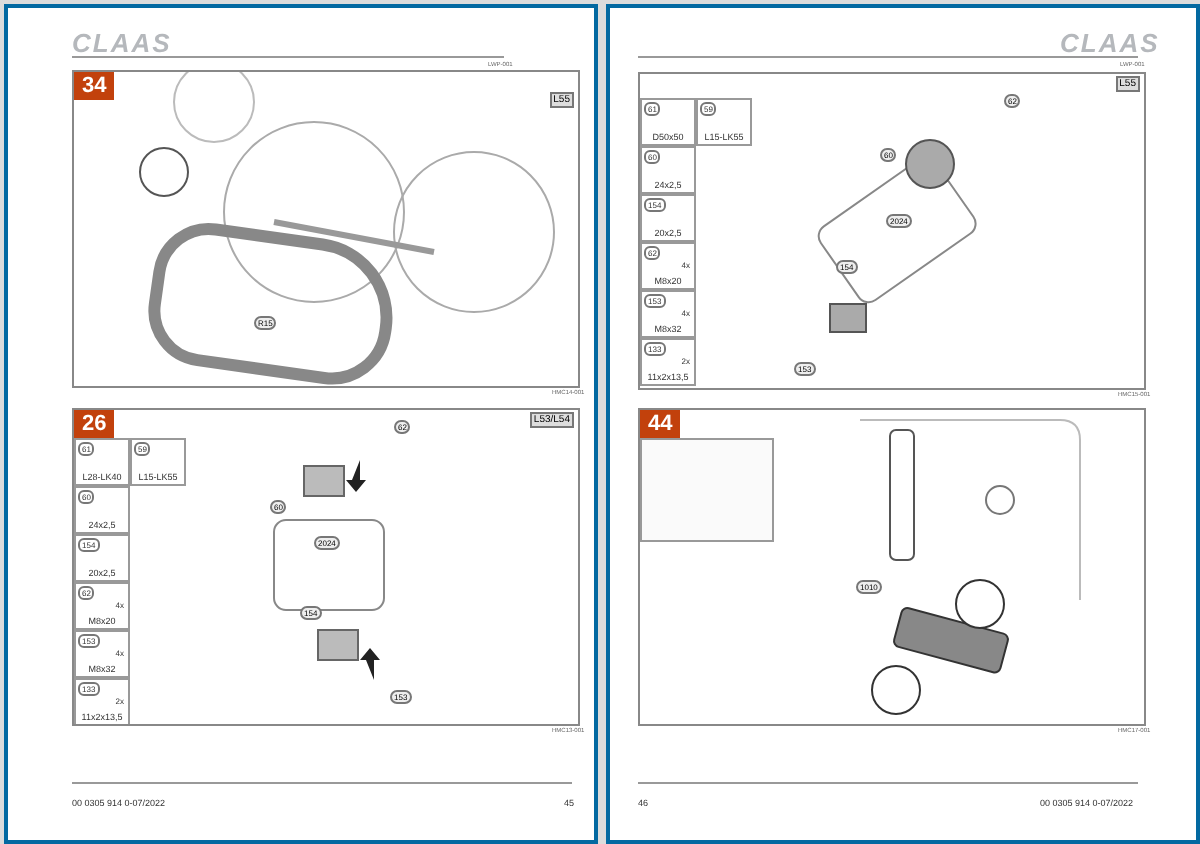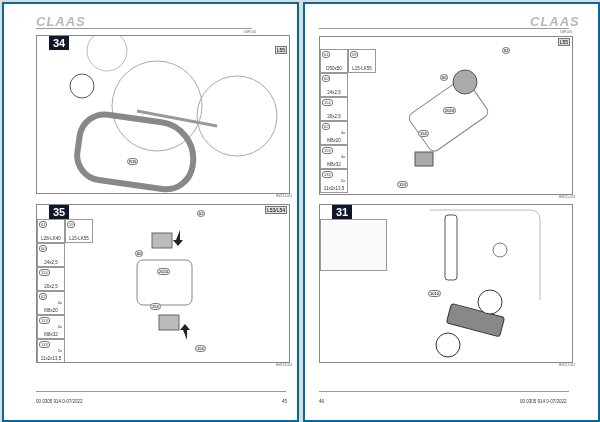--- a/index.html
+++ b/index.html
@@ -2,21 +2,21 @@
 <html><head>
 <meta charset="utf-8">
 <style>
   body{margin:0;width:600px;height:422px;background:#dcdcdc;font-family:"Liberation Sans",sans-serif;overflow:hidden;position:relative}
   .page{position:absolute;top:2px;background:#fff;border:2px solid #0369a1;height:416px;width:293px}
   .p1{left:2px}.p2{left:303px}
   .logo{position:absolute;top:10px;font-style:italic;font-weight:bold;font-size:13px;color:#b5b8bc;letter-spacing:1px}
   .rule{position:absolute;top:24px;height:1px;background:#999;width:216px}
   .ref{position:absolute;top:26px;font-size:3px;color:#666}
   .frame{position:absolute;border:1px solid #888;background:#fff;overflow:hidden}
-  .num{position:absolute;left:12px;top:0;background:#0f172a;color:#fff;font-weight:bold;font-size:11px;padding:0 4px;height:14px;line-height:14px}
+  .num{position:absolute;left:0;top:0;background:#c2410c;color:#fff;font-weight:bold;font-size:11px;padding:0 4px;height:14px;line-height:14px}
   .tag{position:absolute;font-size:5px;border:1px solid #777;background:#ddd;padding:0 1px}
   .callout{position:absolute;font-size:4px;border:1px solid #777;border-radius:4px;background:#eee;padding:0 1px}
   .figid{position:absolute;font-size:3px;color:#666}
   .parts{position:absolute;left:0;top:14px;font-size:5px;color:#333}
   .cell{border:1px solid #999;width:28px;height:24px;position:relative;background:#fff;box-sizing:border-box}
   .cell span.n{position:absolute;left:1px;top:1px;font-size:4px;border:1px solid #777;border-radius:3px;padding:0 1px}
   .cell span.l{position:absolute;bottom:1px;left:0;right:0;text-align:center;font-size:4.5px}
   .cell span.q{position:absolute;right:2px;top:8px;font-size:4px}
   .foot{position:absolute;bottom:28px;height:1px;background:#999;width:250px}
   .ftxt{position:absolute;bottom:16px;font-size:4.5px;color:#333}
@@ -39,21 +39,21 @@
       <circle cx="70" cy="15" r="20" fill="none" stroke="#bbb"></circle>
       <circle cx="45" cy="50" r="12" fill="none" stroke="#555"></circle>
       <line x1="100" y1="75" x2="180" y2="90" stroke="#999" stroke-width="3"></line>
     </svg>
     <div class="belt" style="left:38px;top:80px;width:110px;height:60px"></div>
     <div class="callout" style="left:90px;top:122px">R15</div>
   </div>
   <div class="figid" style="left:272px;top:190px">HMC14-001</div>
 
   <div class="frame" style="left:32px;top:200px;width:252px;height:157px">
-    <div class="num">35</div>
+    <div class="num">26</div>
     <div class="tag" style="right:2px;top:1px">L53/L54</div>
     <div class="parts">
       <div style="display:flex">
         <div class="cell">
             <span class="n">61</span>
             <span class="l">L28-LK40</span>
           </div>
         <div class="cell">
             <span class="n">59</span>
             <span class="l">L15-LK55</span>
@@ -154,21 +154,21 @@
     </svg>
     <div class="callout" style="left:182px;top:10px">62</div>
     <div class="callout" style="left:120px;top:37px">60</div>
     <div class="callout" style="left:123px;top:70px">2024</div>
     <div class="callout" style="left:98px;top:93px">154</div>
     <div class="callout" style="left:77px;top:144px">153</div>
   </div>
   <div class="figid" style="left:254px;top:191px">HMC15-001</div>
 
   <div class="frame" style="left:14px;top:200px;width:252px;height:157px">
-    <div class="num">31</div>
+    <div class="num">44</div>
     <div style="position:absolute;left:0;top:14px;width:65px;height:50px;border:1px solid #999;background:#fafafa"></div>
     <svg width="252" height="157" style="position:absolute;left:0;top:0">
       <path d="M110 5 h100 q10 0 10 10 v80" fill="none" stroke="#bbb"></path>
       <rect x="125" y="10" width="12" height="65" rx="3" fill="none" stroke="#555"></rect>
       <circle cx="180" cy="45" r="7" fill="none" stroke="#777"></circle>
       <g transform="rotate(15 155 115)">
           <rect x="128" y="105" width="55" height="20" rx="3" fill="#888" stroke="#333"></rect>
         </g>
       <circle cx="170" cy="97" r="12" fill="#fff" stroke="#333"></circle>
       <circle cx="128" cy="140" r="12" fill="#fff" stroke="#333"></circle>

